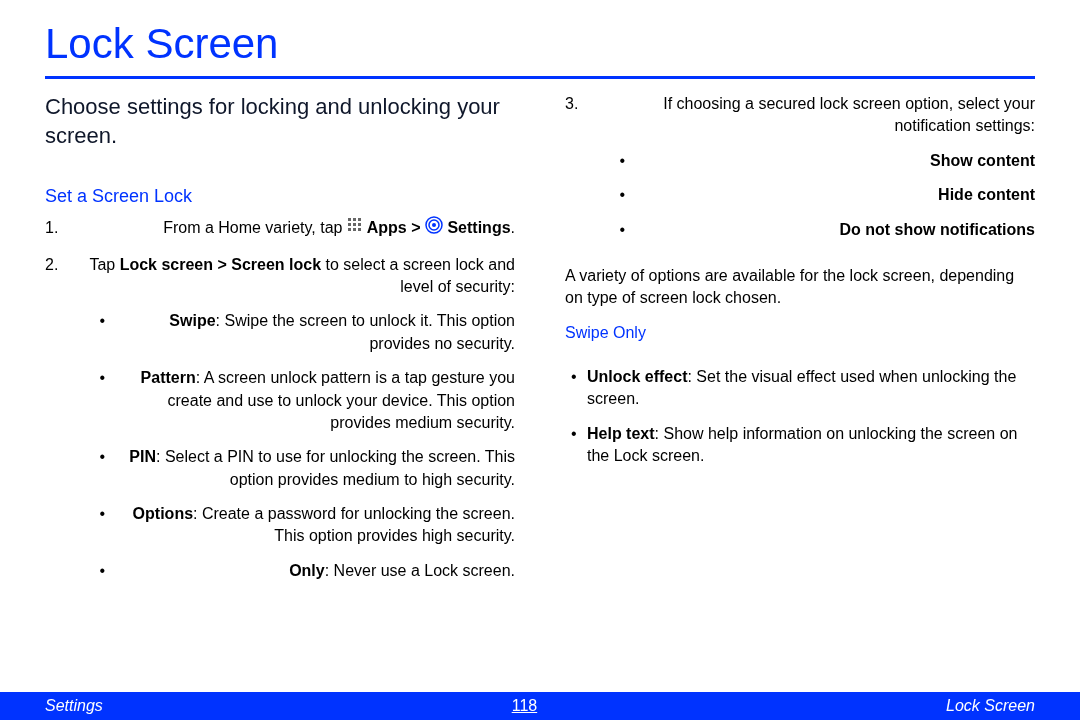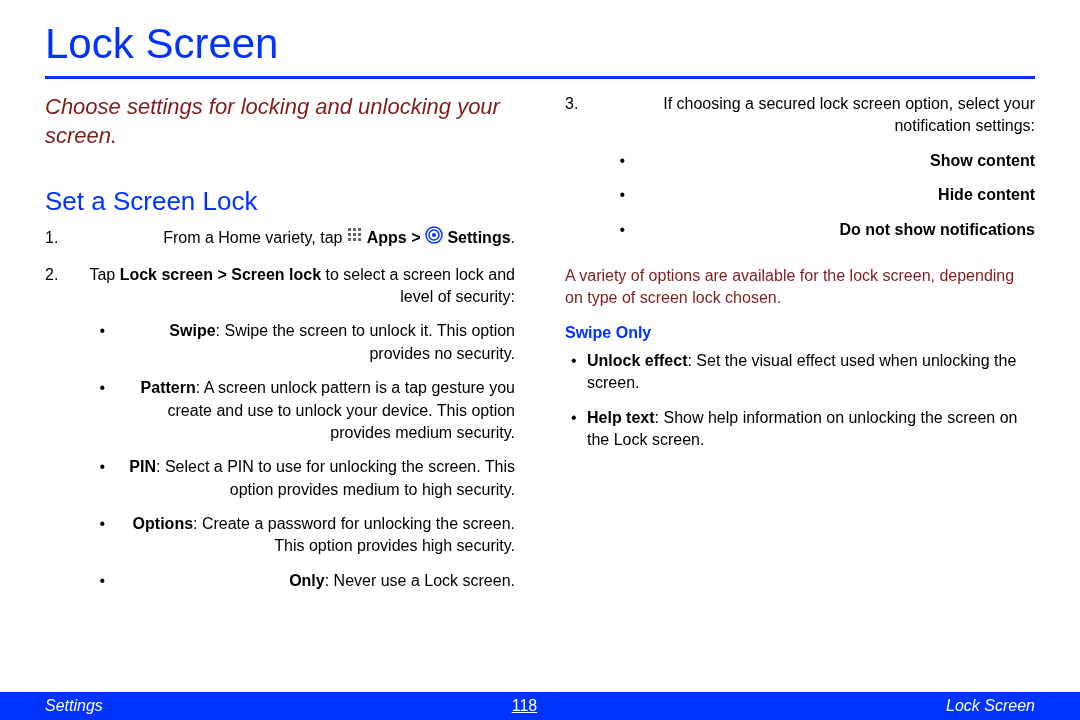--- a/index.html
+++ b/index.html
@@ -26,27 +26,26 @@
       display: flex;
       padding: 0 45px;
     }
     .col {
       flex: 1;
     }
     .col-left { padding-right: 25px; }
     .col-right { padding-left: 25px; }
     .intro {
       font-size: 22px;
-      font-style: italic;
-      color: #7f1d1d;
+      color: #0f172a;
       line-height: 1.3;
       margin-bottom: 36px;
     }
     .section-heading {
-      font-size: 26px;
+      font-size: 18px;
       font-weight: 400;
       color: #0033ff;
       margin-bottom: 10px;
     }
     .ol-item {
       display: flex;
       font-size: 16px;
       color: #000;
       line-height: 1.4;
       margin-bottom: 12px;
@@ -73,30 +72,30 @@
     .bullet-body { flex: 1; }
     b { font-weight: bold; }
     .icon {
       display: inline-block;
       vertical-align: middle;
       position: relative;
       top: -1px;
     }
     .para {
       font-size: 16px;
-      color: #7f1d1d;
+      color: #000000;
       line-height: 1.4;
       margin-bottom: 14px;
       margin-top: 10px;
     }
     .sub-heading {
       font-size: 16px;
-      font-weight: bold;
+      font-weight: normal;
       color: #0033ff;
-      margin-bottom: 8px;
+      margin-bottom: 24px;
     }
     .footer {
       position: absolute;
       bottom: 0;
       left: 0;
       right: 0;
       height: 28px;
       background: #0033ff;
       display: flex;
       align-items: center;

